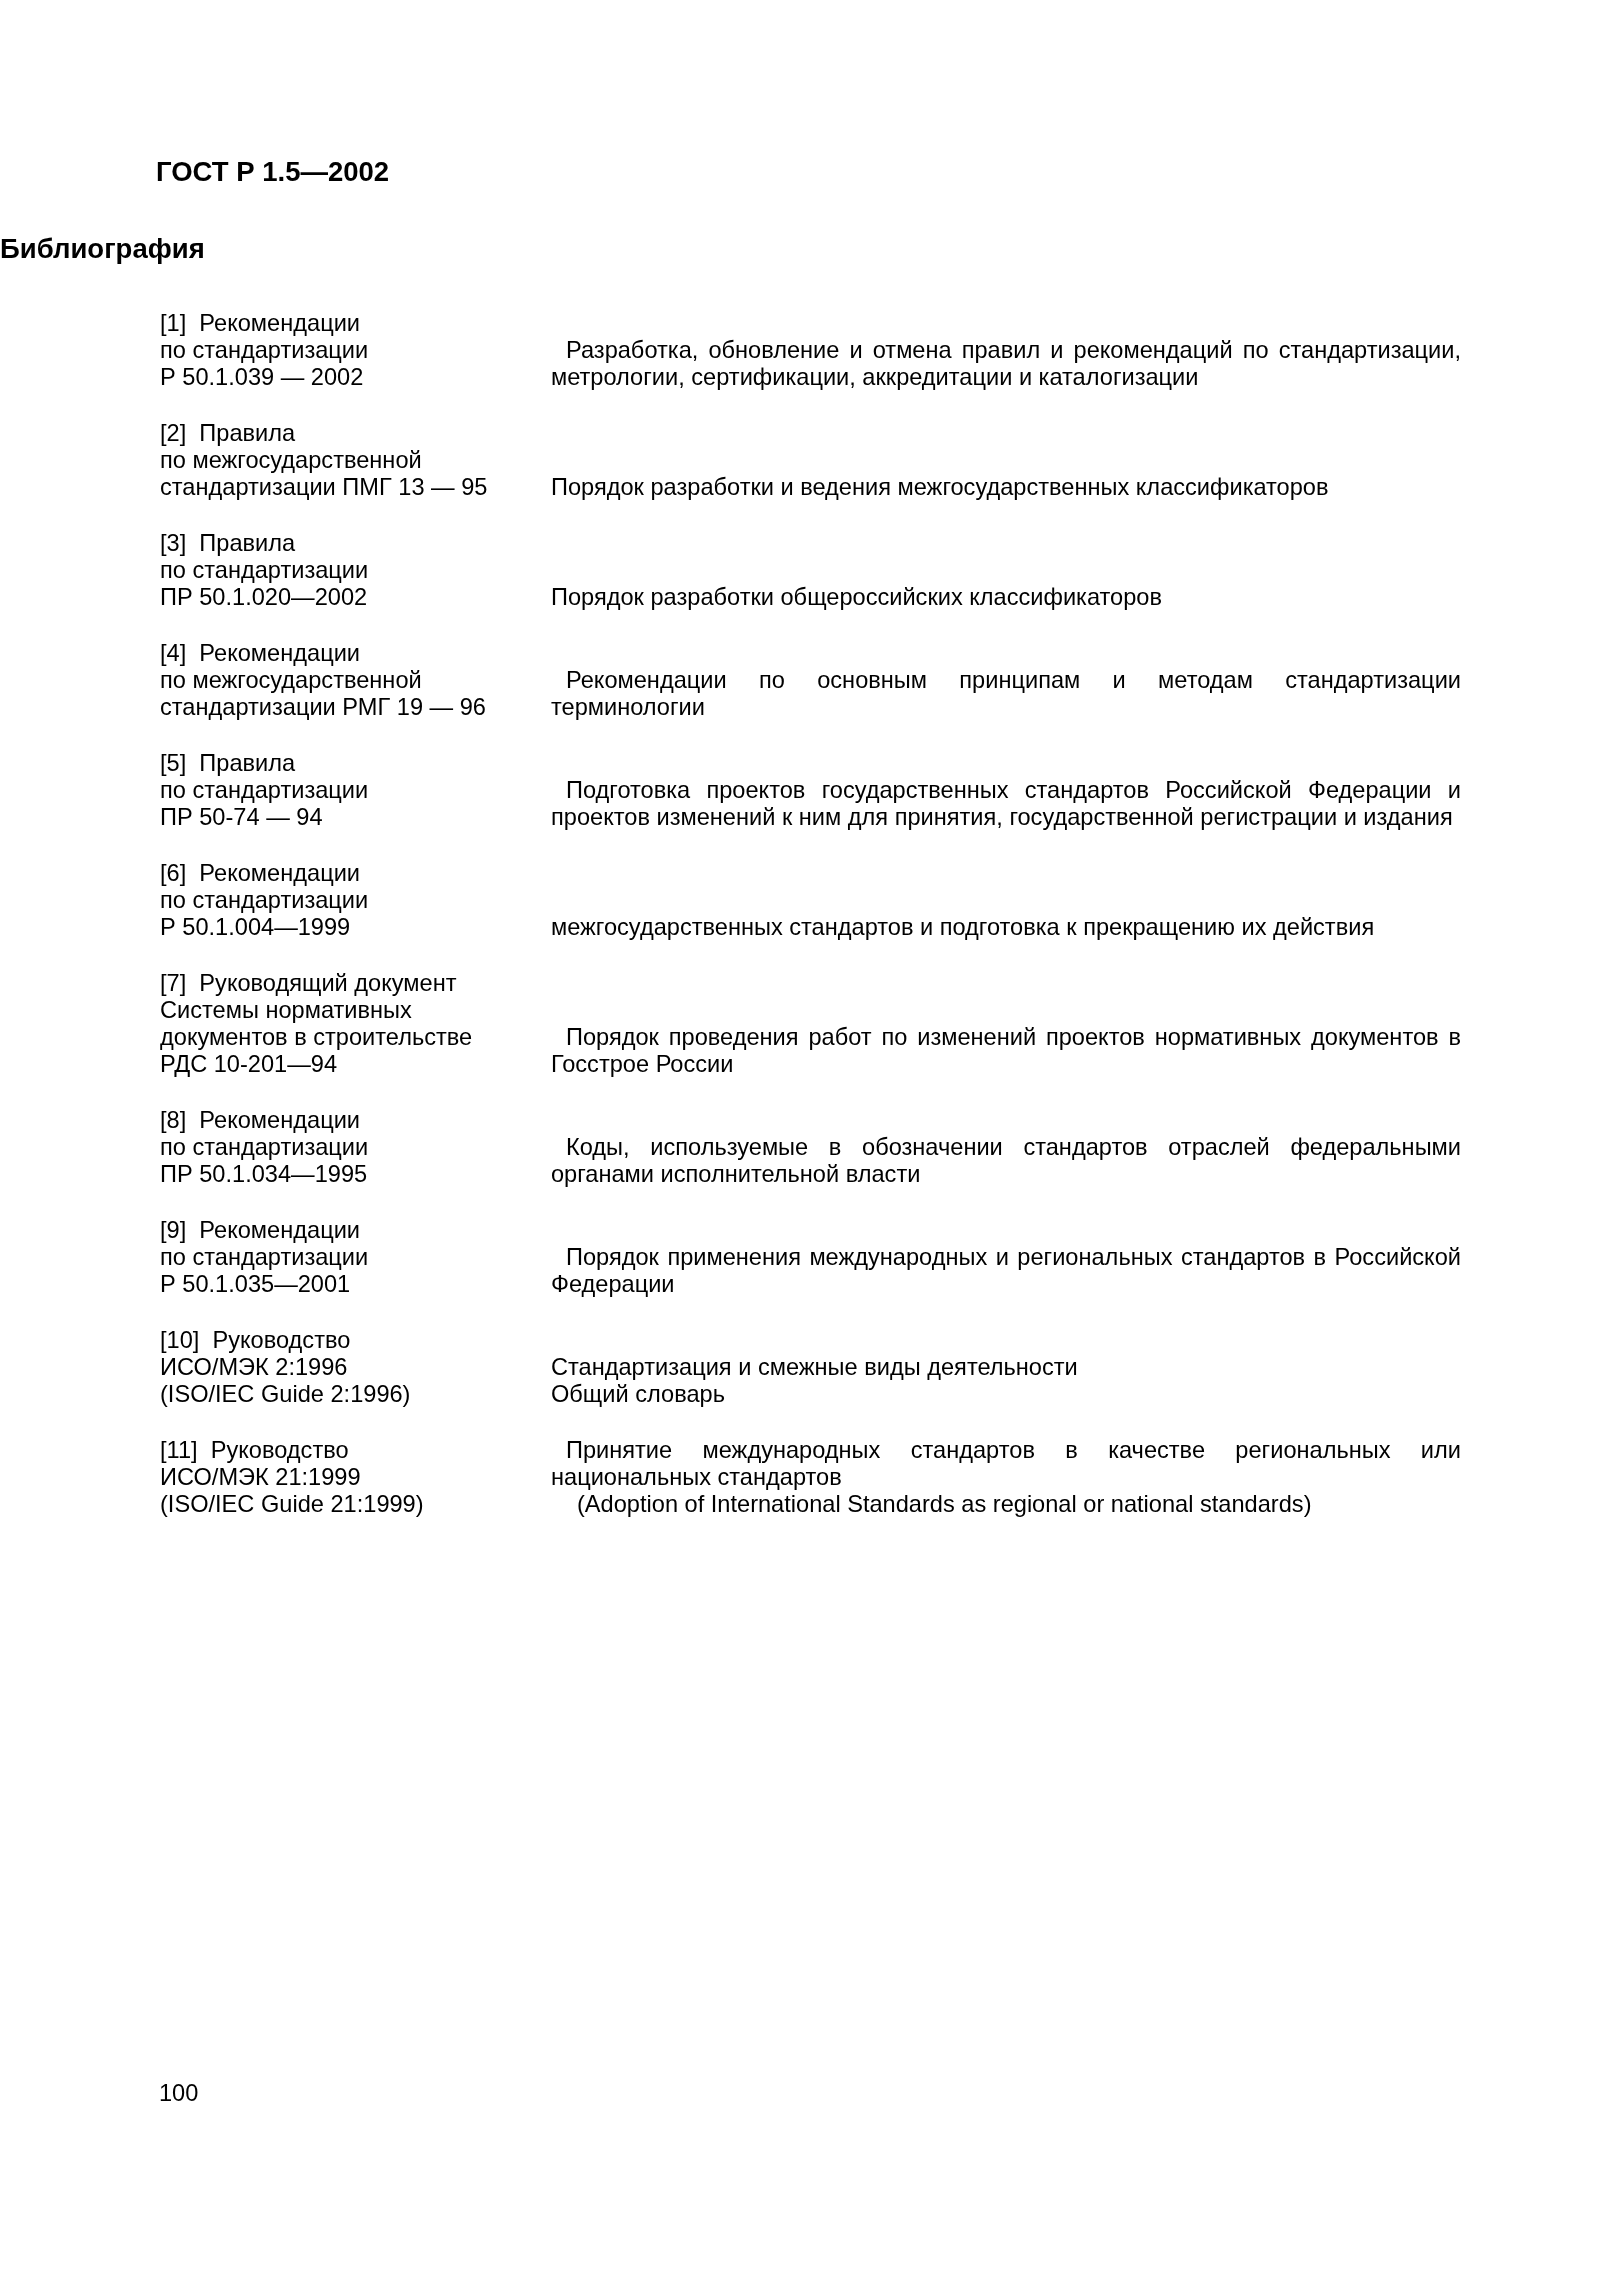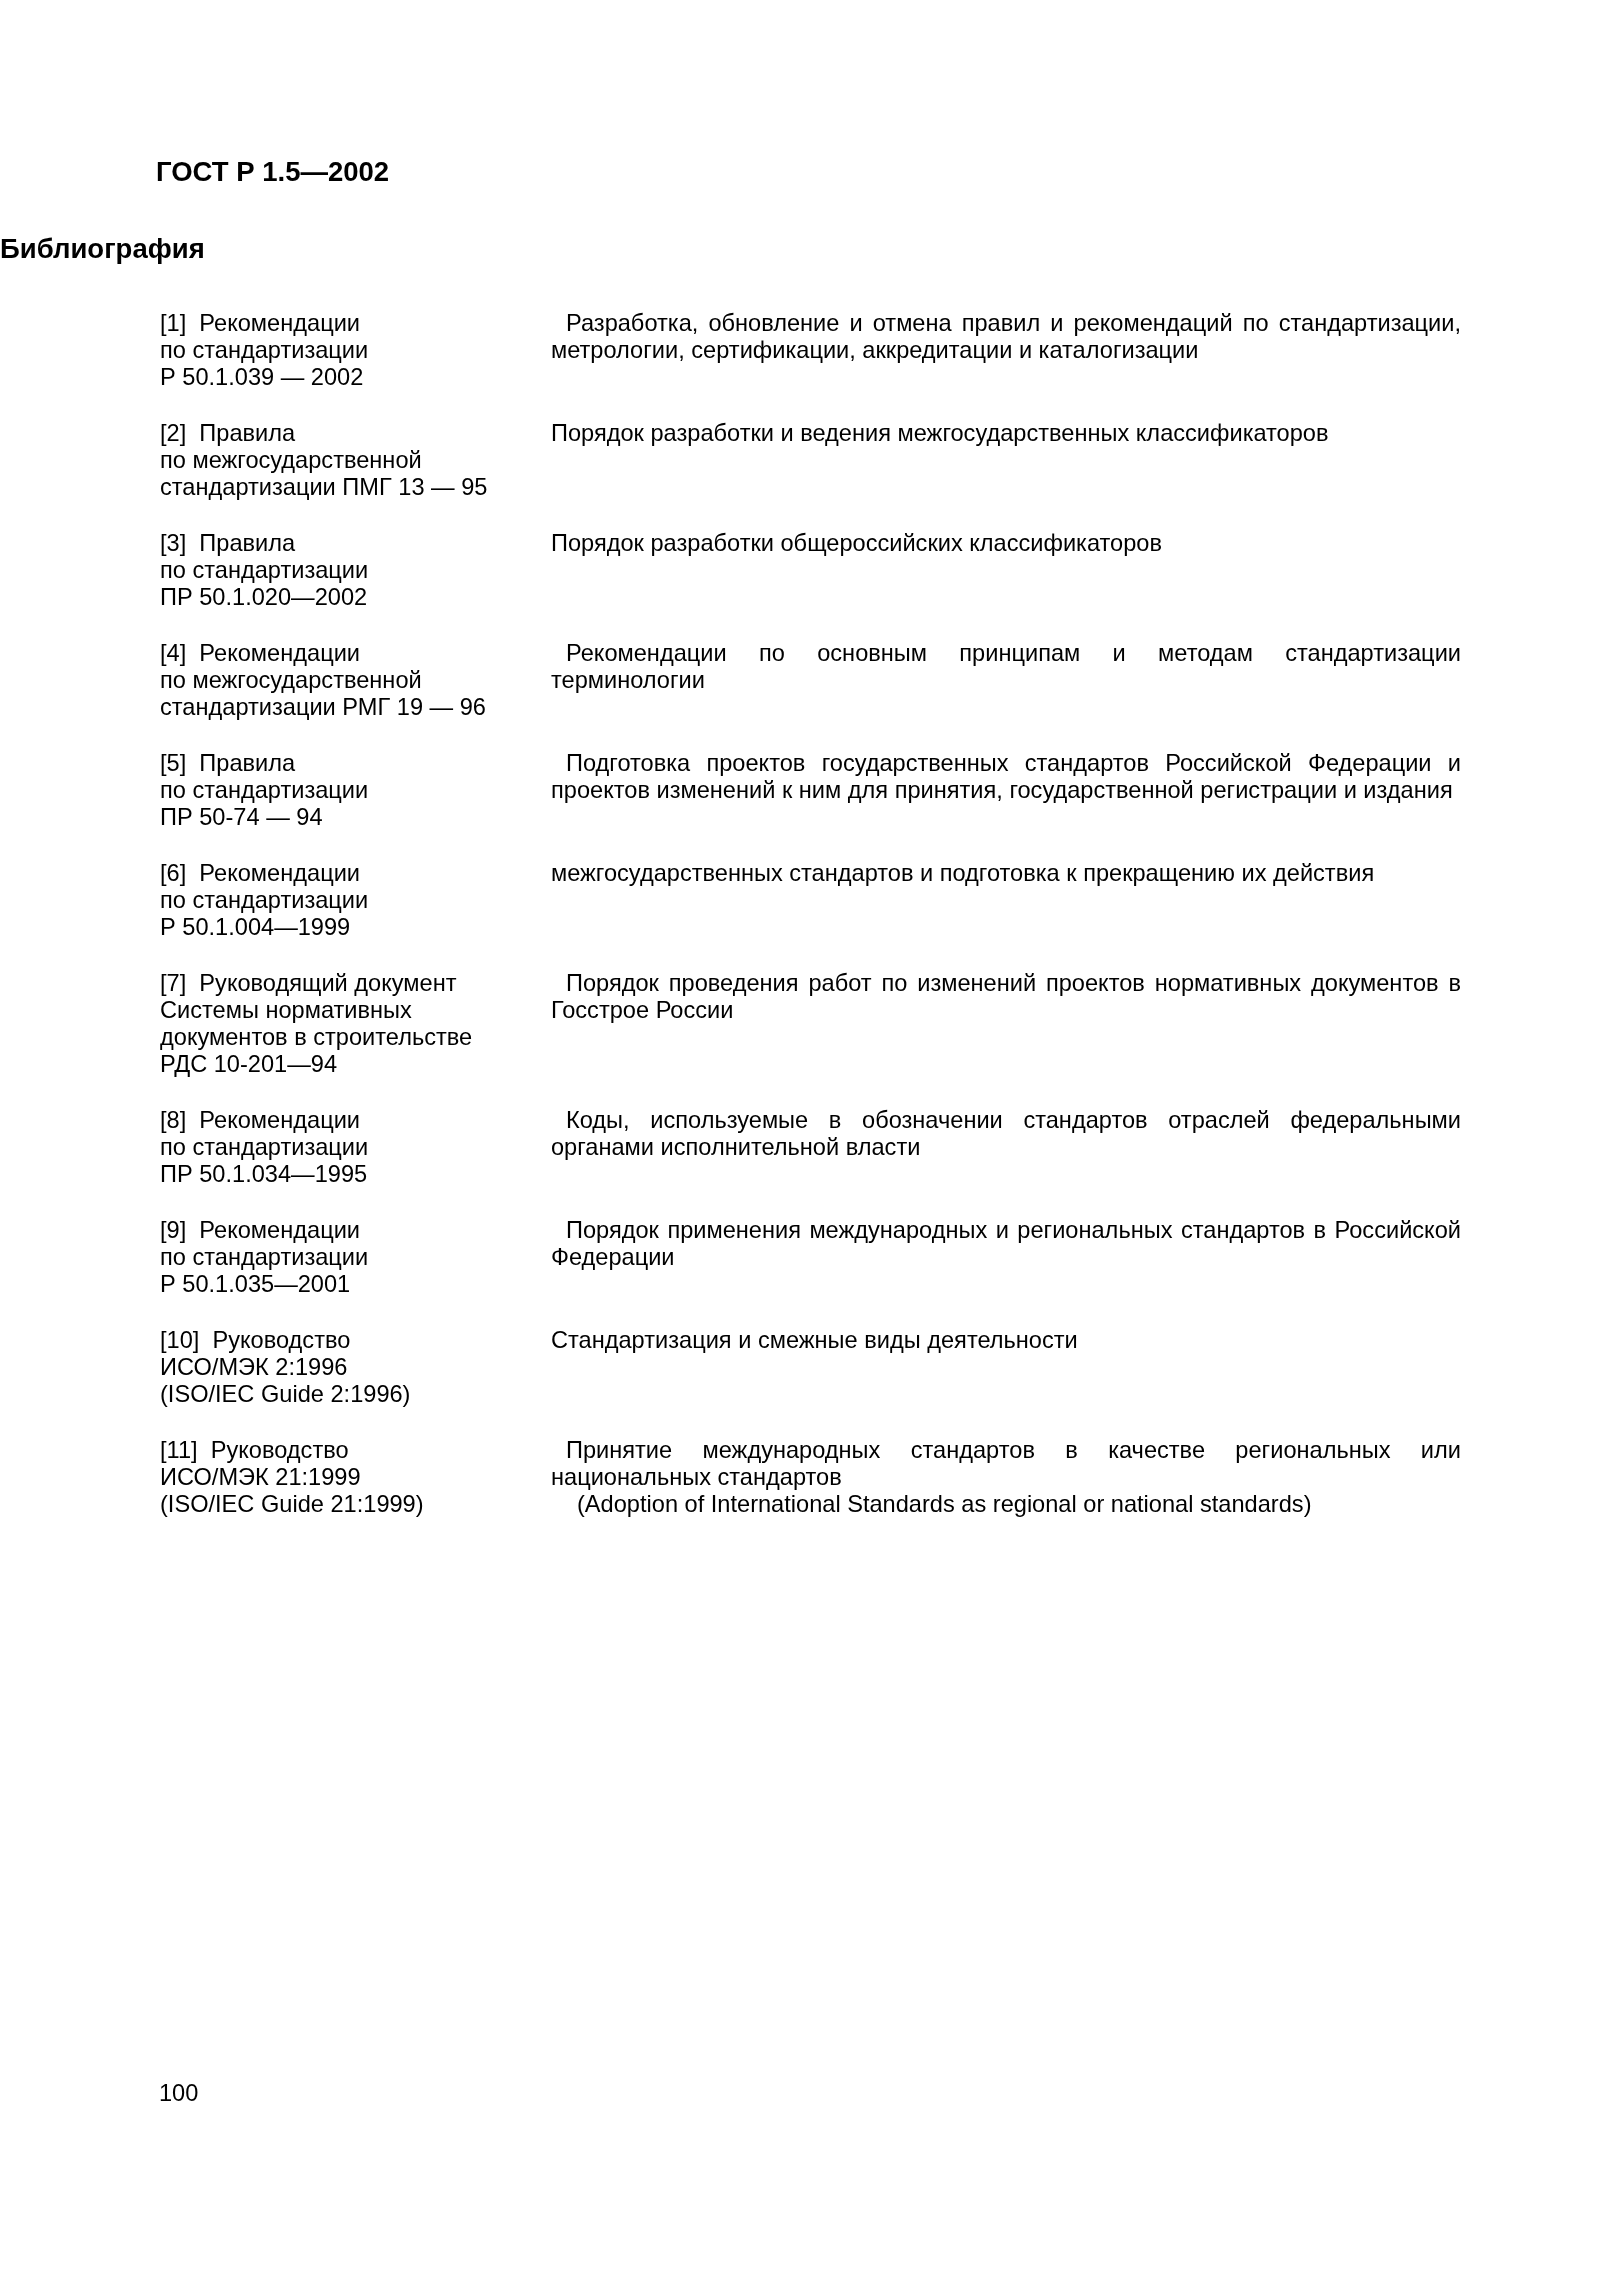--- a/index.html
+++ b/index.html
@@ -33,21 +33,21 @@
   .bib {
     position: absolute;
     left: 160px;
     top: 310px;
     width: 1301px;
     font-size: 23.6px;
     line-height: 27px;
   }
   .entry {
     display: flex;
-    align-items: flex-start;
+    align-items: flex-end;
     margin-bottom: 29px;
   }
   .lcol { flex: 0 0 391px; }
   .tcol { width: 910px; }
   .ln { white-space: pre-wrap; line-height: 27px; }
   .tcol .j {
     white-space: normal;
     text-align: justify;
     text-align-last: justify;
     margin-left: 15px;
@@ -179,20 +179,21 @@
     </div>
 
     <div class="entry">
       <div class="lcol">
         <div class="ln">[10]  Руководство</div>
         <div class="ln">ИСО/МЭК 2:1996</div>
         <div class="ln">(ISO/IEC Guide 2:1996)</div>
       </div>
       <div class="tcol">
         <div class="ln">Стандартизация и смежные виды деятельности</div>
+        <div class="ln">Общий словарь</div>
       </div>
     </div>
 
     <div class="entry">
       <div class="lcol">
         <div class="ln">[11]  Руководство</div>
         <div class="ln">ИСО/МЭК 21:1999</div>
         <div class="ln">(ISO/IEC Guide 21:1999)</div>
       </div>
       <div class="tcol">

